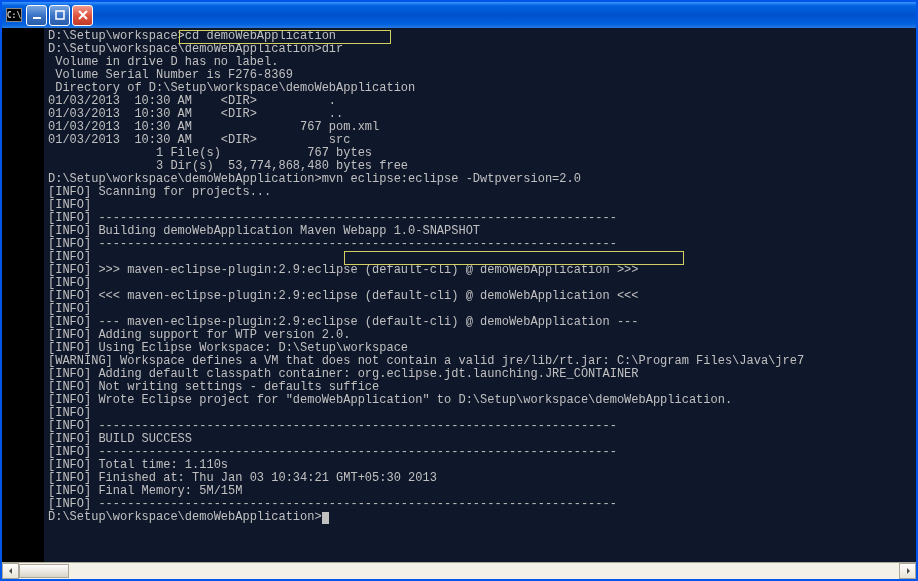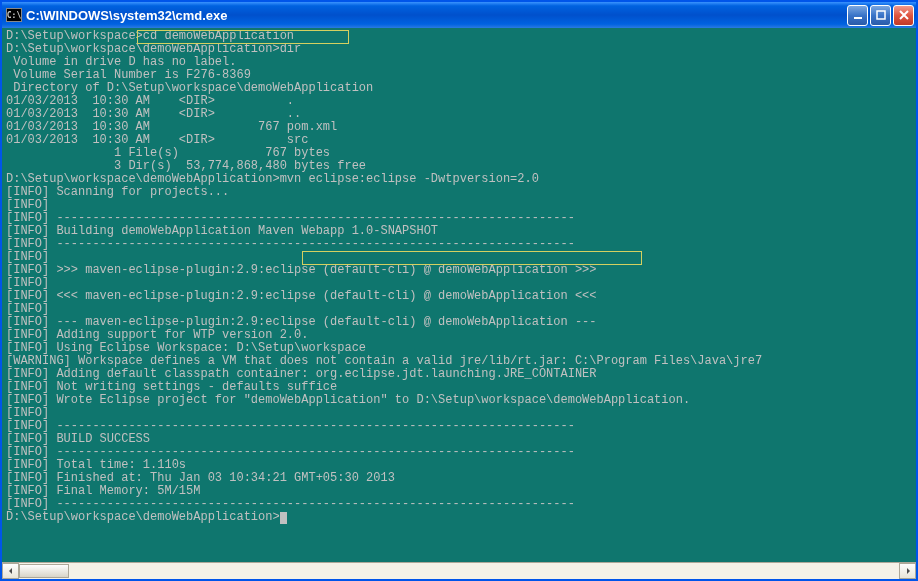--- a/index.html
+++ b/index.html
@@ -53,23 +53,24 @@
       align-items: center;
       justify-content: center;
       color: #fff;
       font-weight: bold;
       cursor: pointer;
     }
     .title-btn.close { background: linear-gradient(to bottom, #f09a8c 0%, #e05540 50%, #c03a28 100%); }
     .title-btn svg { width: 12px; height: 12px; }
     .console-area {
       flex: 1;
-      background: #0f766e;
+      background: #0f172a;
       overflow: hidden;
       position: relative;
+      margin-left: 42px;
     }
     .console-content {
       padding: 2px 4px;
       font-family: "Lucida Console", "Courier New", monospace;
       font-size: 12px;
       line-height: 13px;
       color: #c0c0c0;
       white-space: pre;
       position: relative;
     }
@@ -111,21 +112,20 @@
       background: #c0c0c0;
       vertical-align: text-bottom;
     }
   </style>
 </head>
 <body>
 
 <div class="window">
   <div class="title-bar">
     <div class="title-icon">C:\</div>
-    <div class="title-text">C:\WINDOWS\system32\cmd.exe</div>
     <div class="title-buttons">
       <div class="title-btn">
         <svg viewBox="0 0 12 12">
             <rect x="2" y="8" width="8" height="2" fill="#fff"></rect>
           </svg>
       </div>
       <div class="title-btn">
         <svg viewBox="0 0 12 12">
             <rect x="2" y="2" width="8" height="8" fill="none" stroke="#fff" stroke-width="1.5"></rect>
           </svg>

